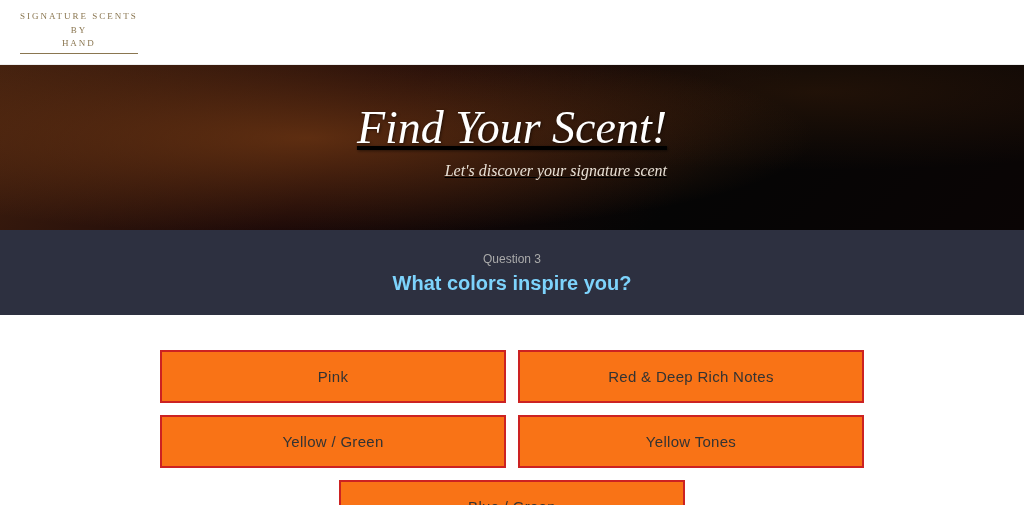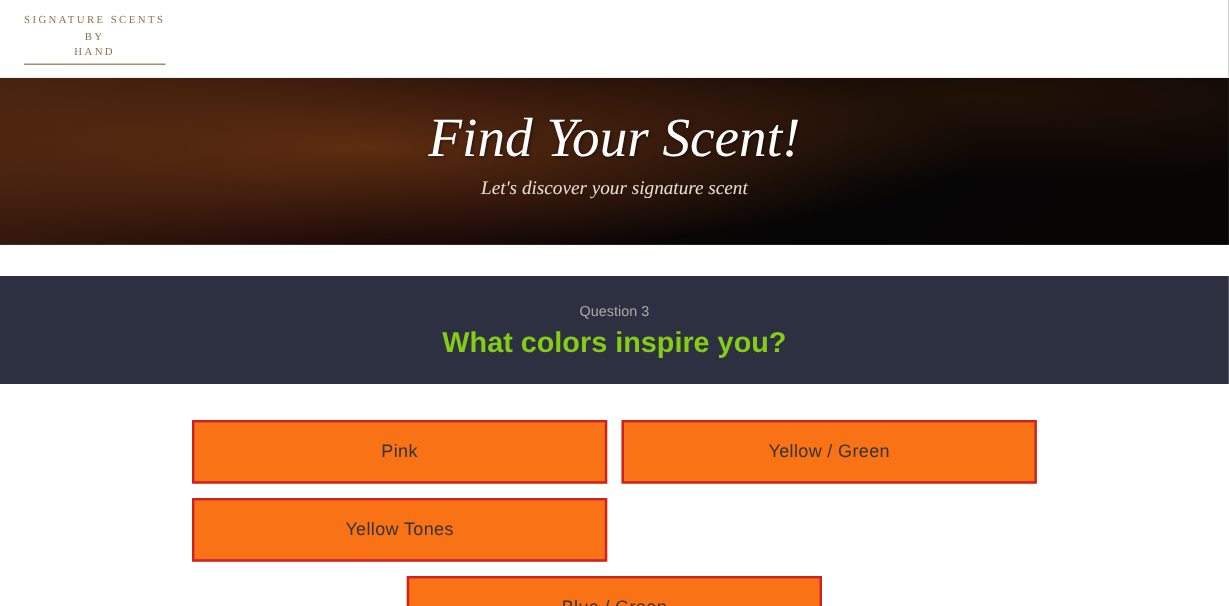--- a/index.html
+++ b/index.html
@@ -33,26 +33,27 @@
       line-height: 1.5;
       text-align: center;
       border-bottom: 1px solid #8a7650;
       padding-bottom: 2px;
     }
 
     
     .hero {
       position: absolute;
       top: 0; left: 0; right: 0;
-      height: 204px;
+      height: 230px;
       background: linear-gradient(to right, #3a2010 0%, #6b3a1f 20%, #1a0a05 60%, #000 100%);
       overflow: hidden;
       display: flex;
       align-items: center;
       justify-content: center;
+      text-decoration: underline;
     }
 
     .hero-bg {
       position: absolute;
       top: 0; left: 0; right: 0; bottom: 0;
       
       background:
         radial-gradient(ellipse at 30% 60%, rgba(120, 60, 20, 0.7) 0%, transparent 50%),
         radial-gradient(ellipse at 80% 40%, rgba(60, 30, 10, 0.5) 0%, transparent 40%),
         linear-gradient(135deg, #4a2510 0%, #1a0808 40%, #050505 70%, #0a0505 100%);
@@ -73,20 +74,21 @@
       font-style: italic;
       text-shadow: 1px 1px 3px rgba(0,0,0,0.5);
       margin-bottom: 8px;
     }
 
     .hero-subtitle {
       font-size: 16px;
       font-style: italic;
       color: #e8e0d5;
       font-weight: 300;
+      text-align: right;
     }
 
     
     .question-section {
       position: absolute;
       top: 230px;
       left: 0; right: 0;
       background: #2d3040;
       padding: 22px 20px 20px;
       text-align: center;
@@ -94,23 +96,23 @@
 
     .question-label {
       font-size: 12px;
       color: #aaa;
       font-family: Arial, sans-serif;
       margin-bottom: 6px;
       font-style: normal;
     }
 
     .question-text {
-      font-size: 24px;
+      font-size: 20px;
       font-weight: 700;
-      color: #84cc16;
+      color: #7dd3fc;
       font-family: Arial, sans-serif;
       font-style: normal;
     }
 
     
     .options-section {
       position: absolute;
       top: 330px;
       left: 0; right: 0;
       background: #fff;
@@ -166,20 +168,21 @@
 </div>
 
 <div class="question-section">
   <div class="question-label">Question 3</div>
   <div class="question-text">What colors inspire you?</div>
 </div>
 
 <div class="options-section">
   <div class="options-grid">
     <button class="option-btn">Pink</button>
+    <button class="option-btn">Red &amp; Deep Rich Notes</button>
     <button class="option-btn">Yellow / Green</button>
     <button class="option-btn">Yellow Tones</button>
   </div>
   <div class="option-center">
     <button class="option-btn">Blue / Green</button>
   </div>
 
 </div>
 
 </body></html>

